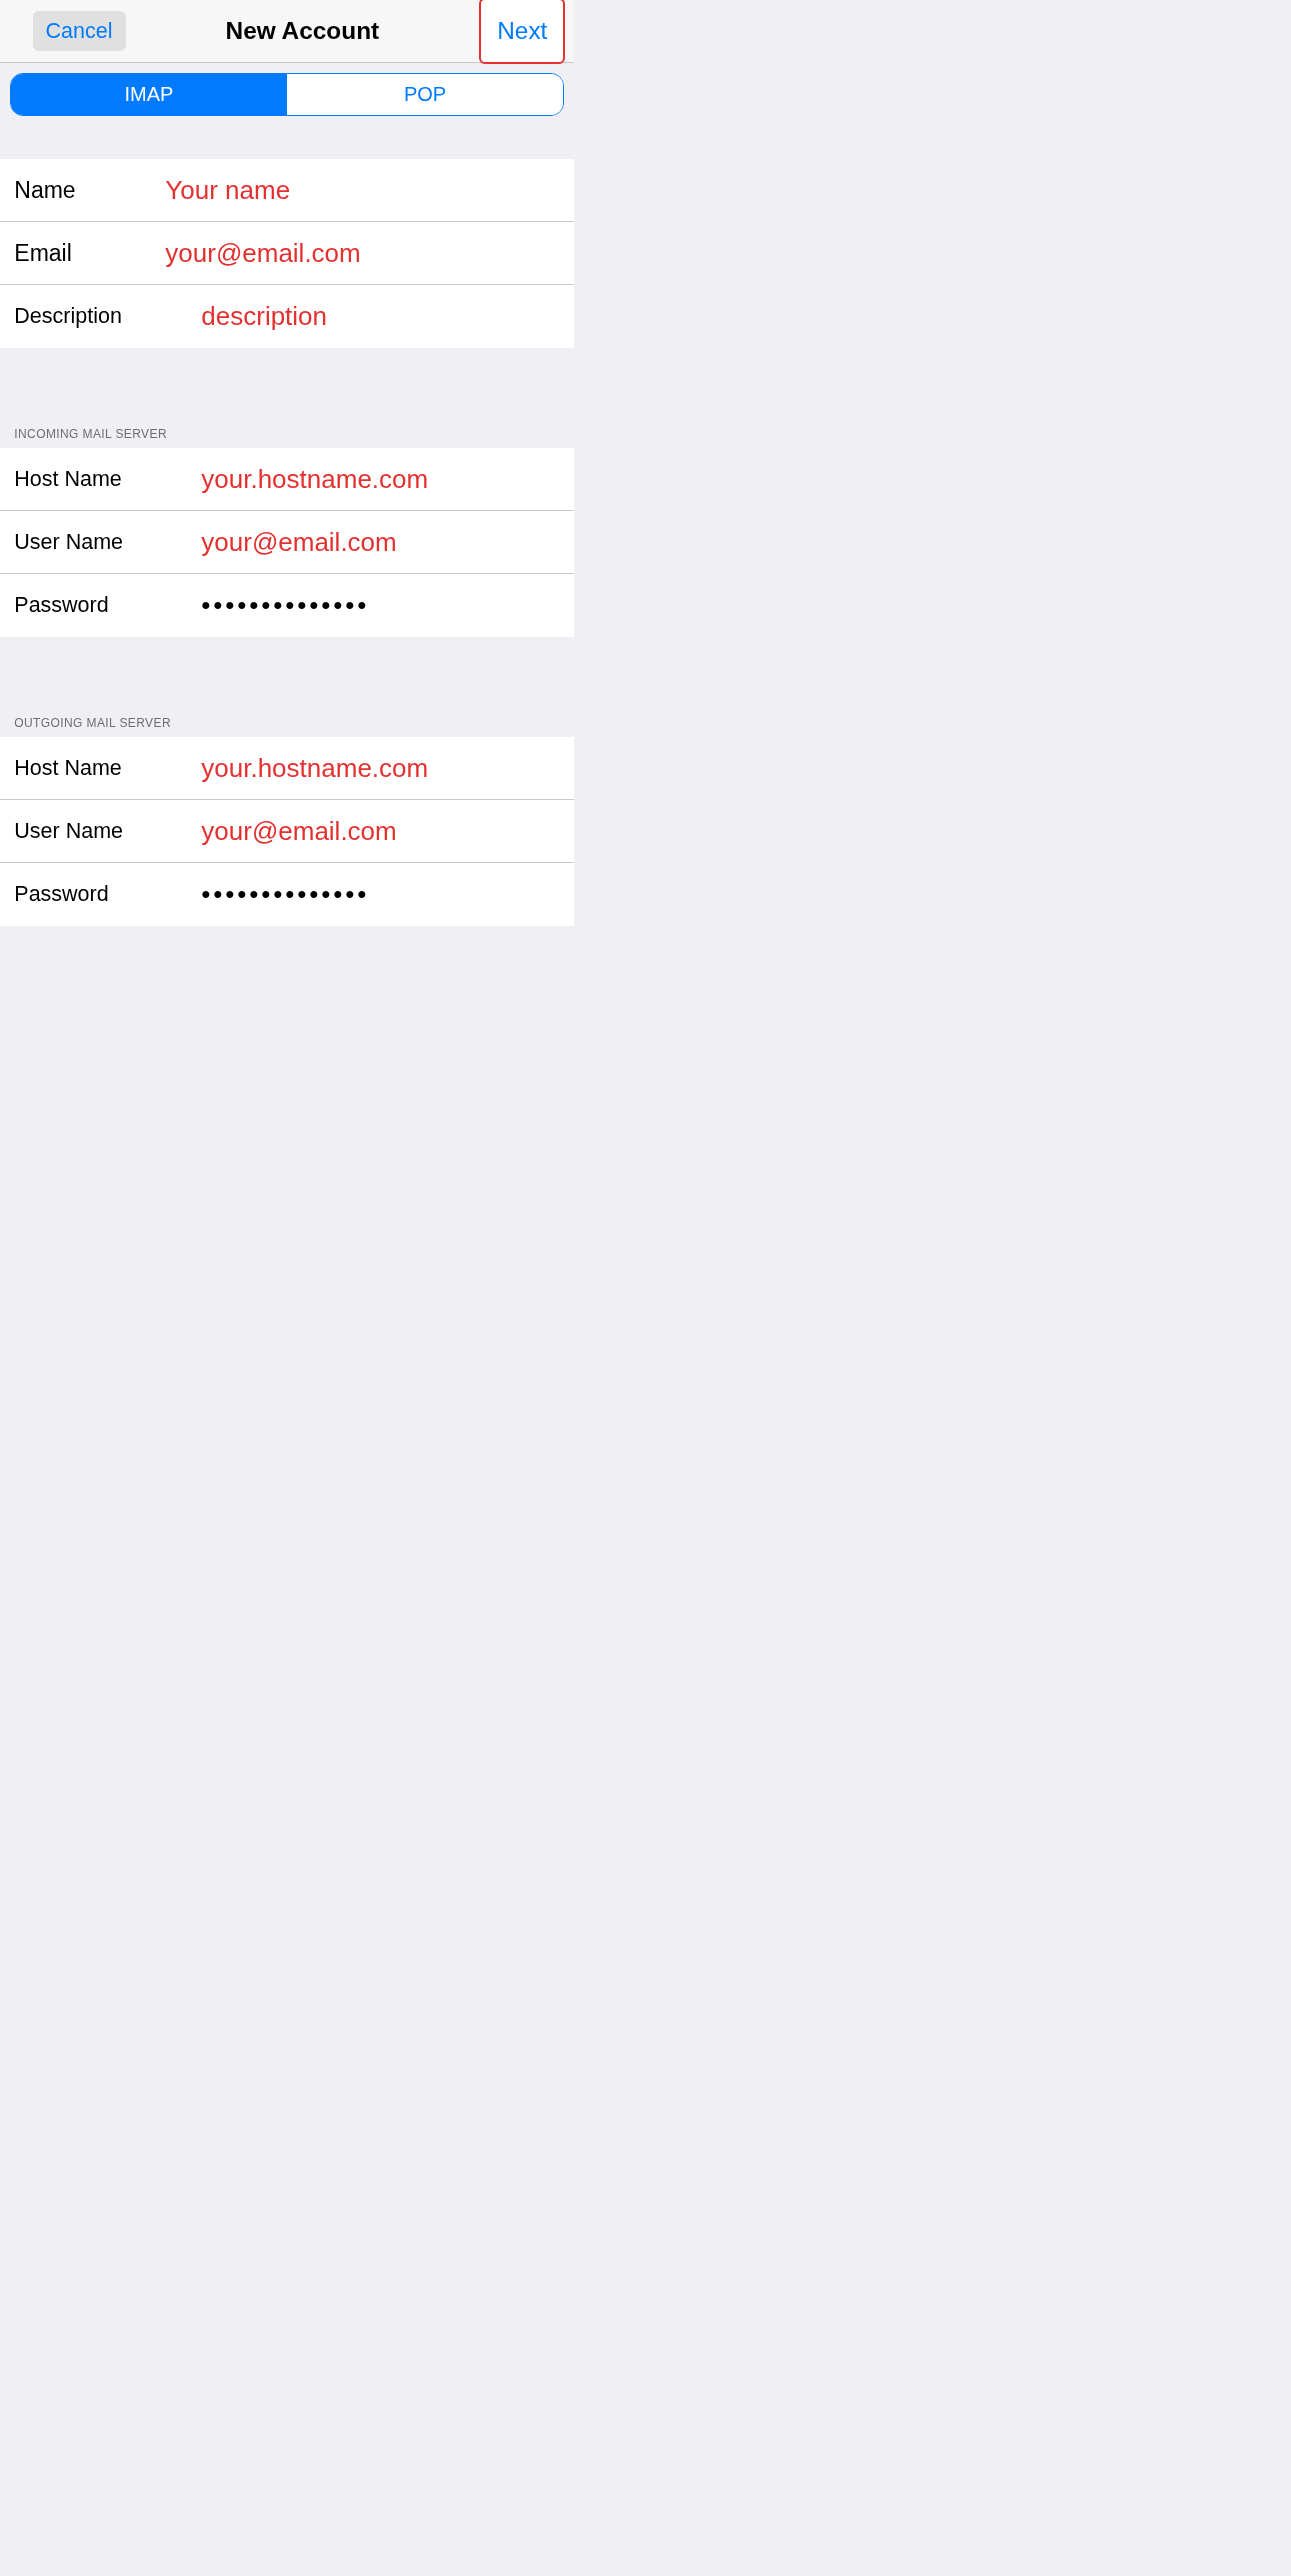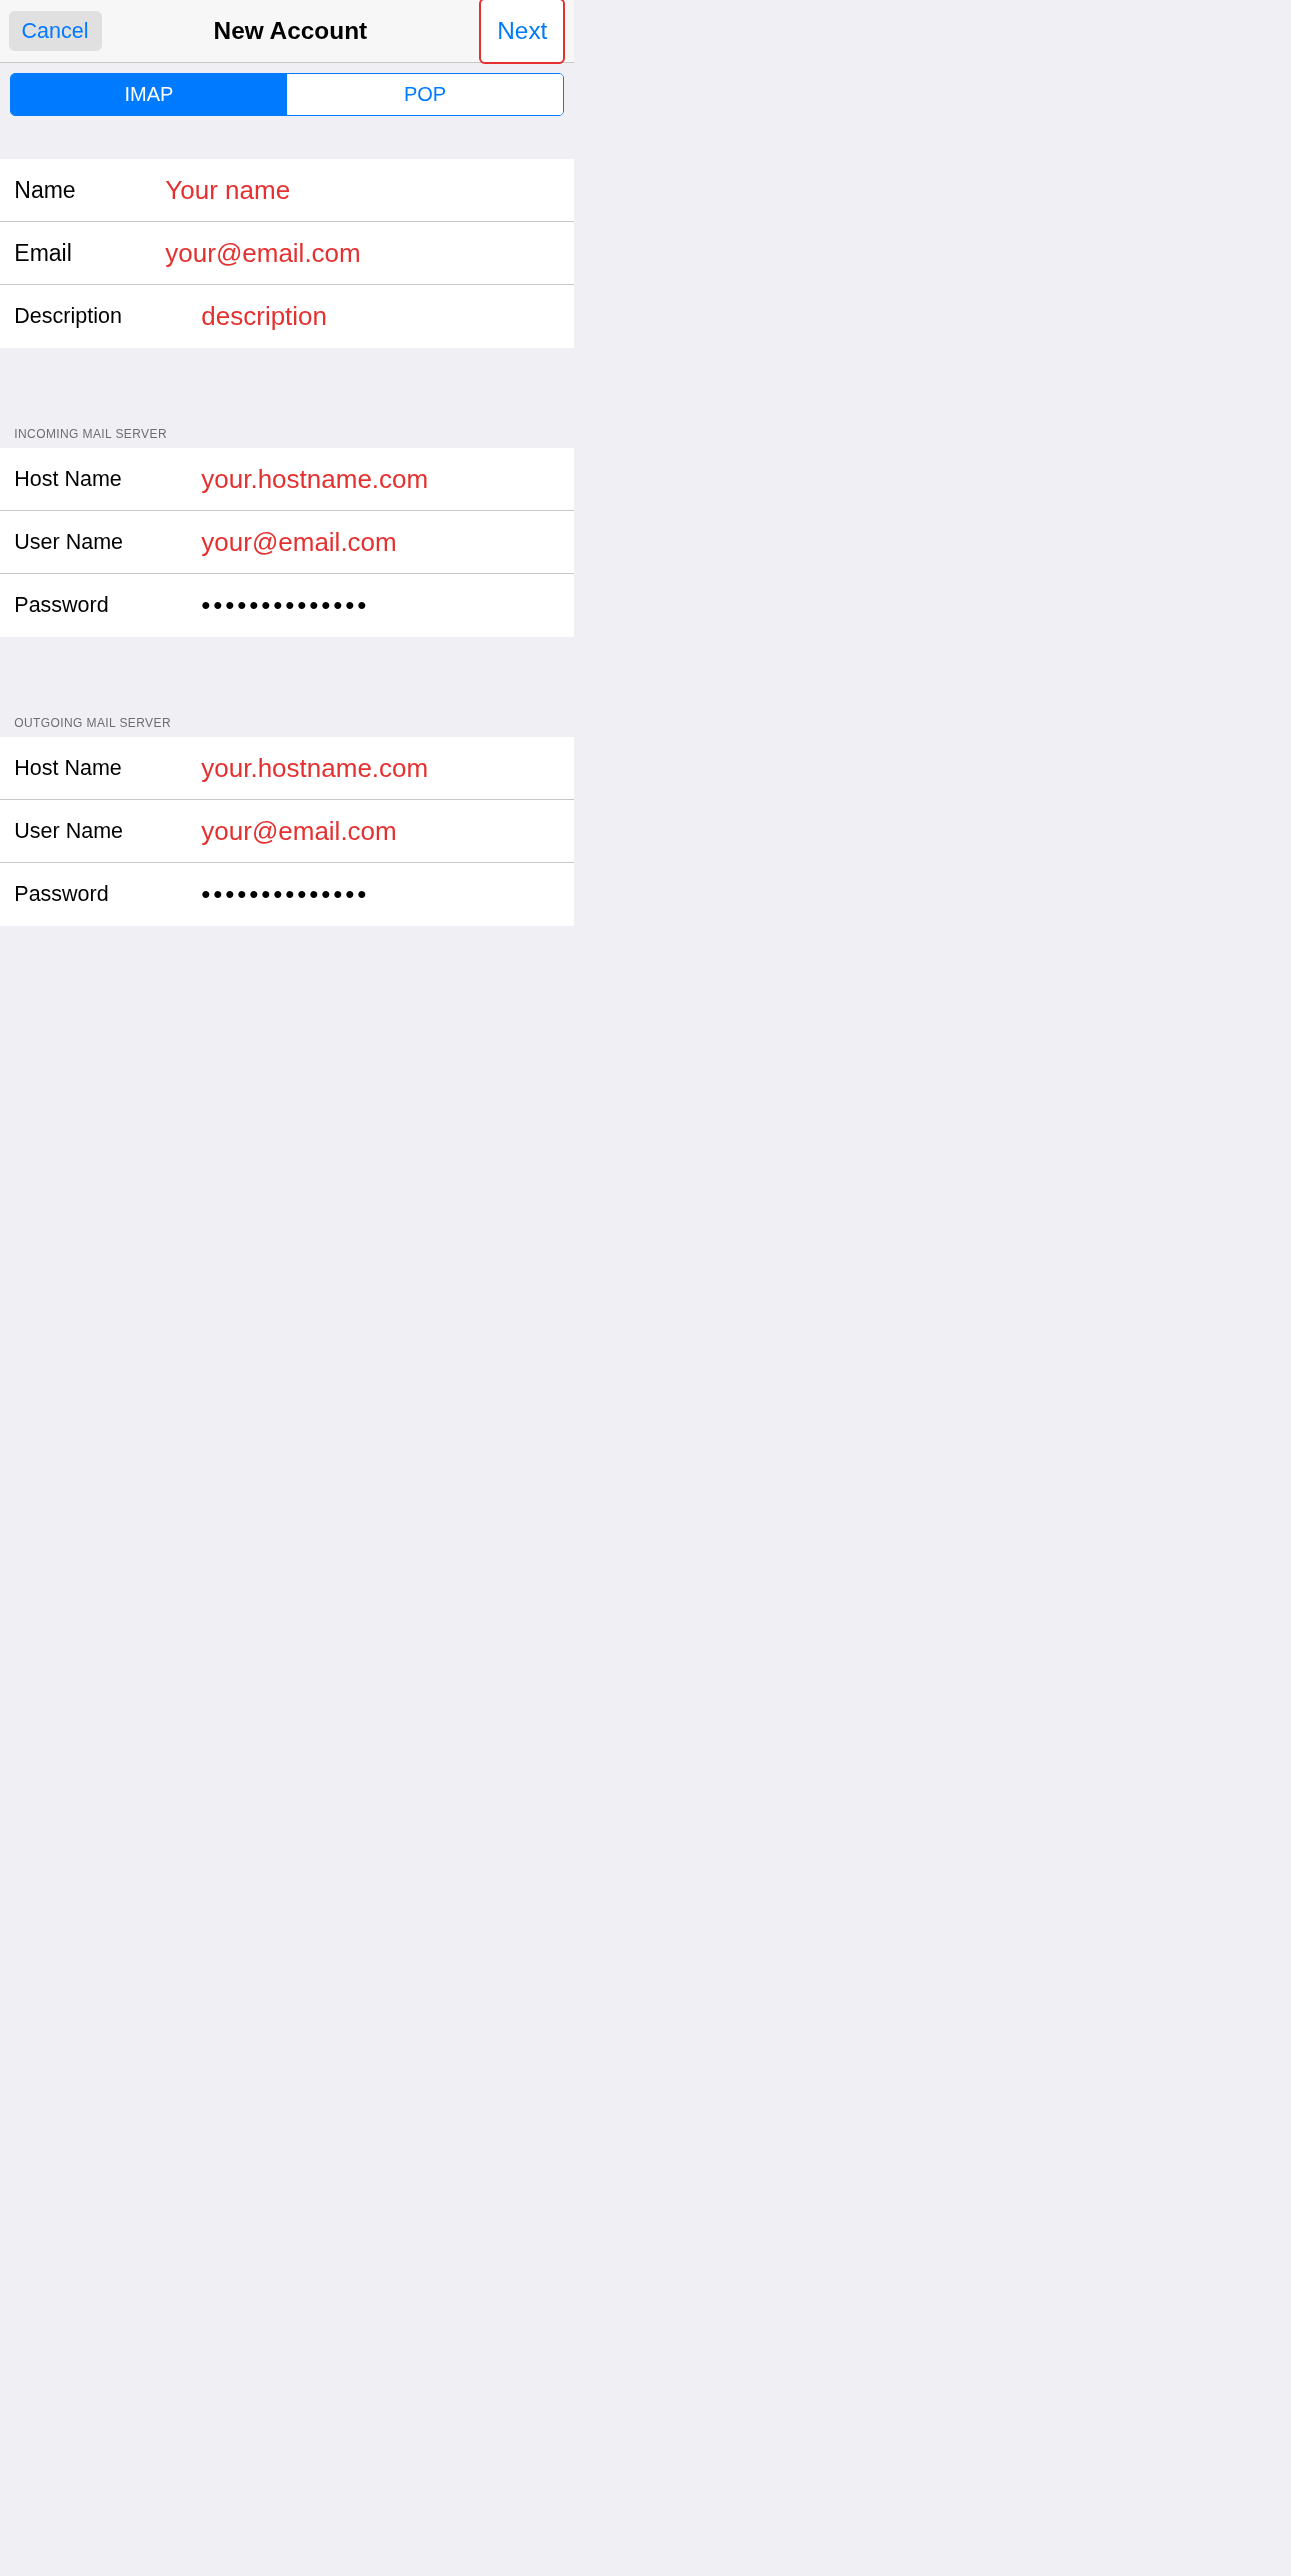--- a/index.html
+++ b/index.html
@@ -28,20 +28,21 @@
     }
 
     .nav-cancel-btn {
       color: #007aff;
       font-size: 21.5px;
       background: #e0e0e0;
       border: none;
       border-radius: 5.7px;
       padding: 7.2px 13px;
       cursor: pointer;
+      margin-left: 24px;
     }
 
     .nav-title {
       font-size: 24.4px;
       font-weight: bold;
       color: #000;
     }
 
     .nav-next-btn {
       color: #007aff;
@@ -52,21 +53,21 @@
       border-radius: 5.7px;
       padding: 17px 16px;
       cursor: pointer;
     }
 
     
     .segmented-control {
       display: flex;
       margin: 10px 10px 0 10px;
       border: 0.7px solid #007aff;
-      border-radius: 5px;
+      border-radius: 13px;
       overflow: hidden;
       height: 43px;
     }
 
     .seg-option {
       flex: 1;
       display: flex;
       align-items: center;
       justify-content: center;
       font-size: 20px;

